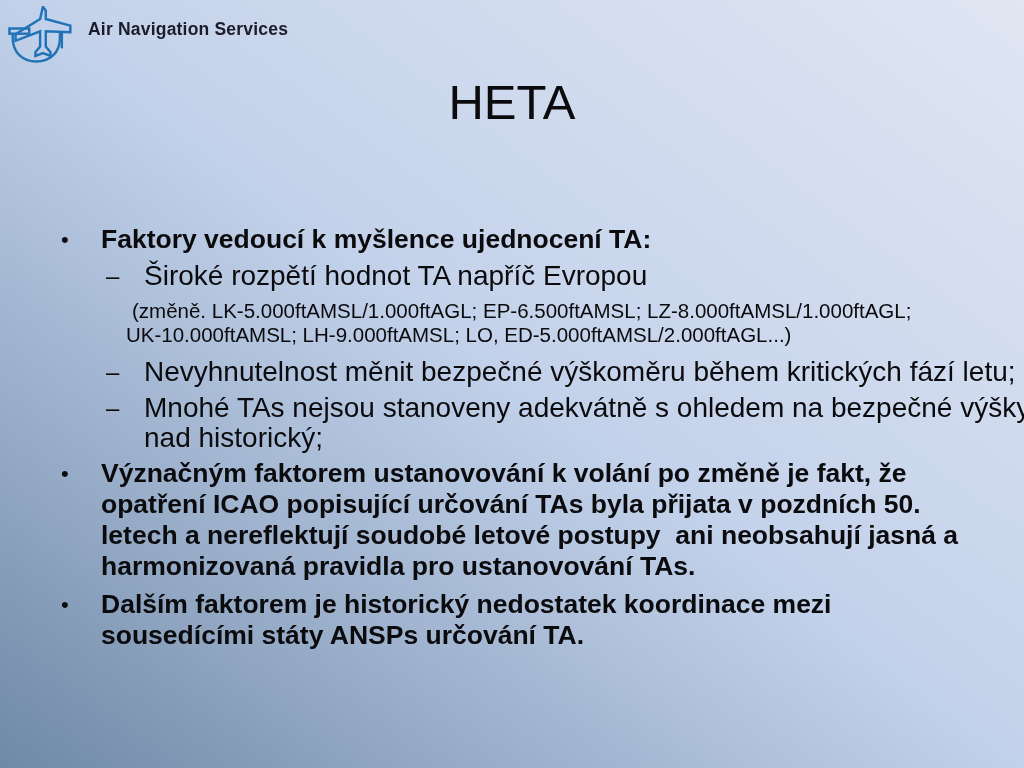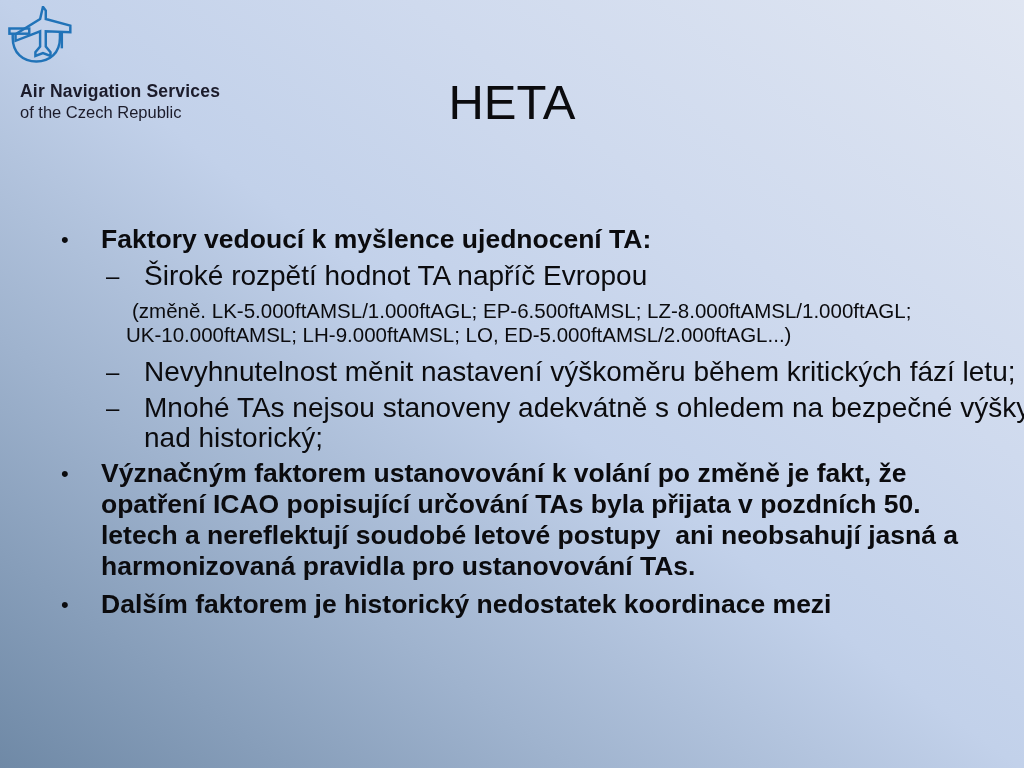--- a/index.html
+++ b/index.html
@@ -6,21 +6,21 @@
   body {
     width:1024px; height:768px; overflow:hidden;
     font-family:"Liberation Sans", sans-serif;
   }
   .slide {
     position:relative; width:1024px; height:768px; overflow:hidden;
     background:linear-gradient(217deg,#e0e6f2 0%, #cfdaee 30%, #c2d1ea 50%, #9fb3ce 72%, #6f89a6 100%);
     color:#0b0b0e;
   }
   
-  .logo-wrap { position:absolute; top:6px; left:8px; display:flex; align-items:flex-start;flex-direction:column; }
+  .logo-wrap { position:absolute; top:6px; left:8px; display:flex; align-items:flex-start; }
   .logo-svg { width:68px; height:62px; flex:0 0 auto; }
   .logo-text { padding-top:13px; margin-left:12px; color:#1c1c2b; }
   .logo-line1 { font-weight:700; font-size:17.5px; line-height:21px; letter-spacing:0.2px; }
   .logo-line2 { font-weight:400; font-size:16.5px; line-height:20px; }
   
   .title-block { position:absolute; top:76px; left:0; right:0; text-align:center; }
   .title { font-size:49px; font-weight:400; line-height:52px; }
   .subtitle { font-size:35px; font-weight:700; line-height:46px; margin-top:2px; }
   
   .content { position:absolute; top:224px; left:0; right:0; }
@@ -48,21 +48,20 @@
   <div class="logo-wrap">
     <svg class="logo-svg" viewBox="0 0 72 64" fill="none" stroke="#2173b8" stroke-width="2.6" stroke-linejoin="miter">
       <rect x="1.5" y="23" width="21" height="5.5"></rect>
       <path d="M5,33 C5,49 16,58 30,58 C44,58 55,49 55,33"></path>
       <path d="M5,33 L5,28.5 M55,33 L55,27"></path>
       <path d="M37,0 L40,4 L40,13 L66,20 L66,27 L40,26 L40,42 L45,48 L45,52 L37,49 L29,52 L29,48 L34,42 L34,26 L8,36 L8,29 L34,13 Z"></path>
       <path d="M57,27 L57,44"></path>
     </svg>
     <div class="logo-text">
       <div class="logo-line1">Air Navigation Services</div>
-      <div class="logo-line2">of the Czech Republic</div>
     </div>
   </div>
 
   <div class="title-block">
     <div class="title">HETA</div>
   </div>
 
   <div class="content">
 
     <div class="row lvl1">
@@ -82,21 +81,21 @@
     <div class="row lvl3 gap-paren">
       <div class="tx">
         <div class="line fi">(změně. LK-5.000ftAMSL/1.000ftAGL; EP-6.500ftAMSL; LZ-8.000ftAMSL/1.000ftAGL;</div>
         <div class="line">UK-10.000ftAMSL; LH-9.000ftAMSL; LO, ED-5.000ftAMSL/2.000ftAGL...)</div>
       </div>
     </div>
 
     <div class="row lvl2 gap-d2">
       <span class="mk">–</span>
       <div class="tx">
-        <div class="line">Nevyhnutelnost měnit nastavení výškoměru během kritických fází letu;</div>
+        <div class="line">Nevyhnutelnost měnit bezpečné výškoměru během kritických fází letu;</div>
       </div>
     </div>
 
     <div class="row lvl2 gap-d3">
       <span class="mk">–</span>
       <div class="tx">
         <div class="line">Mnohé TAs nejsou stanoveny adekvátně s ohledem na bezpečné výšky</div>
         <div class="line">nad historický;</div>
       </div>
     </div>
@@ -108,17 +107,18 @@
         <div class="line">opatření ICAO popisující určování TAs byla přijata v pozdních 50.</div>
         <div class="line">letech a nereflektují soudobé letové postupy  ani neobsahují jasná a</div>
         <div class="line">harmonizovaná pravidla pro ustanovování TAs.</div>
       </div>
     </div>
 
     <div class="row lvl1 gap-b3">
       <span class="mk">•</span>
       <div class="tx">
         <div class="line">Dalším faktorem je historický nedostatek koordinace mezi</div>
+        <div class="line">sousedícími státy ANSPs určování TA.</div>
       </div>
     </div>
 
   </div>
 </div>
 
 </body></html>

